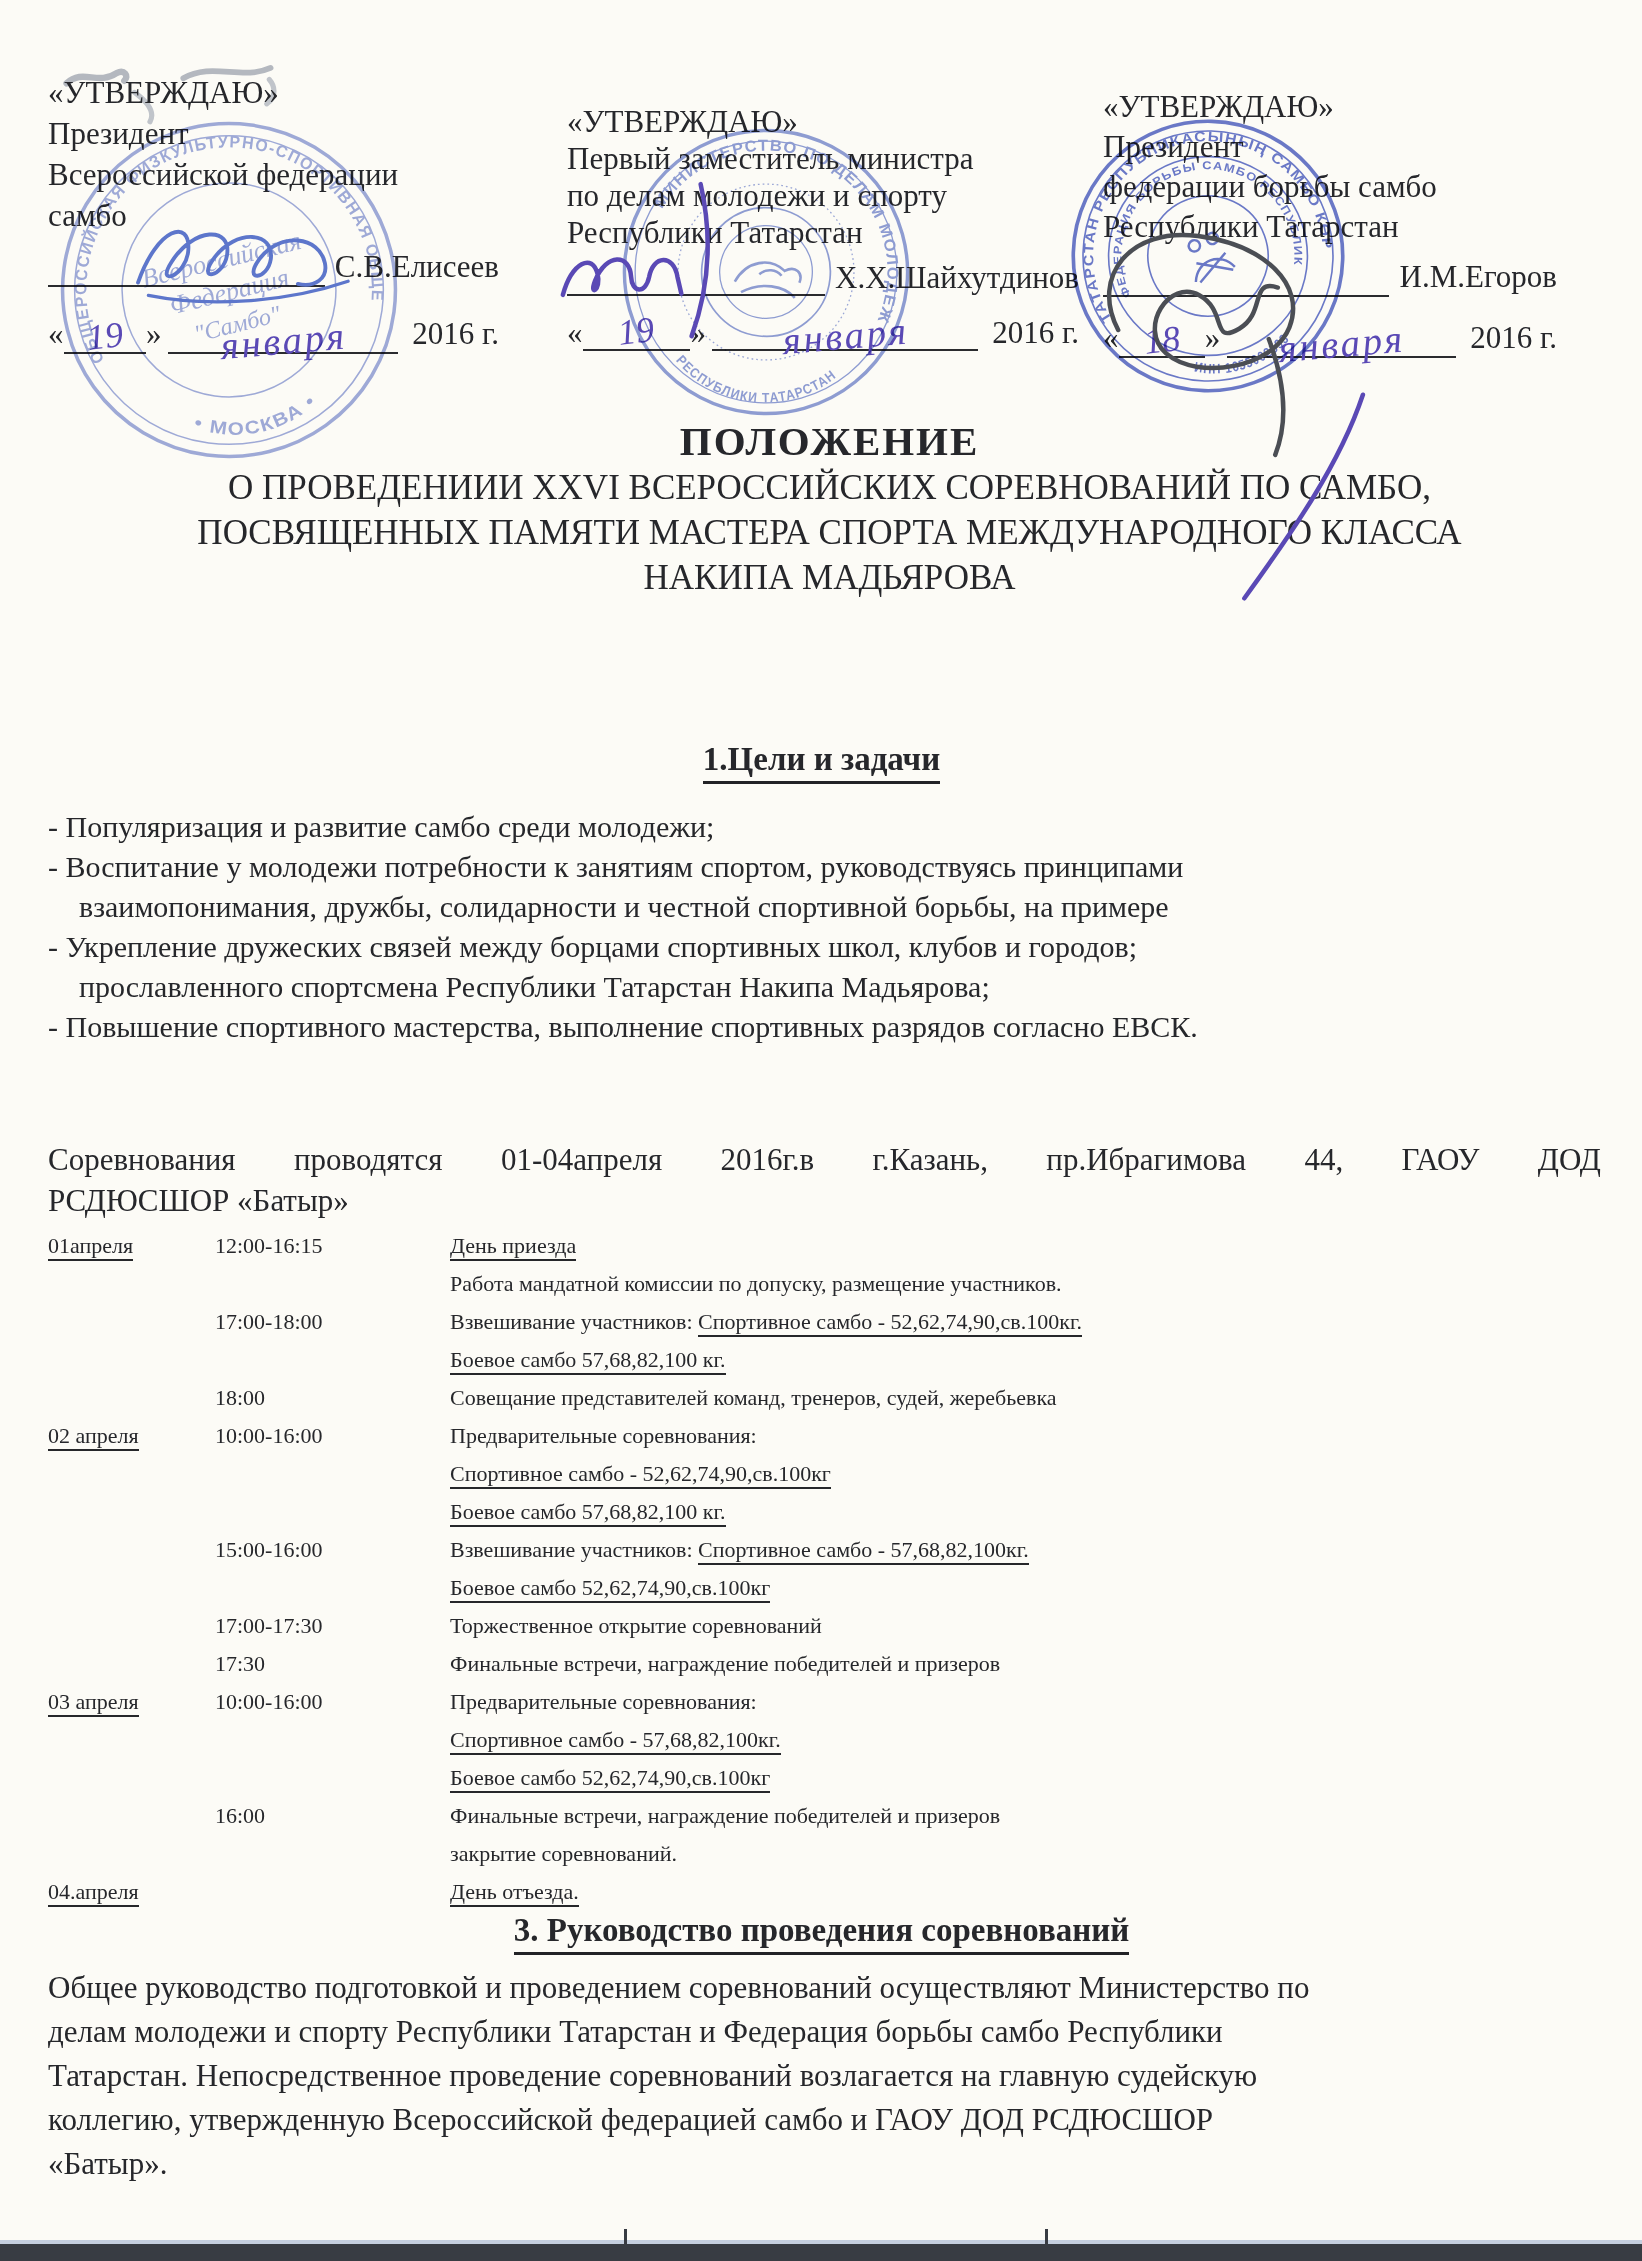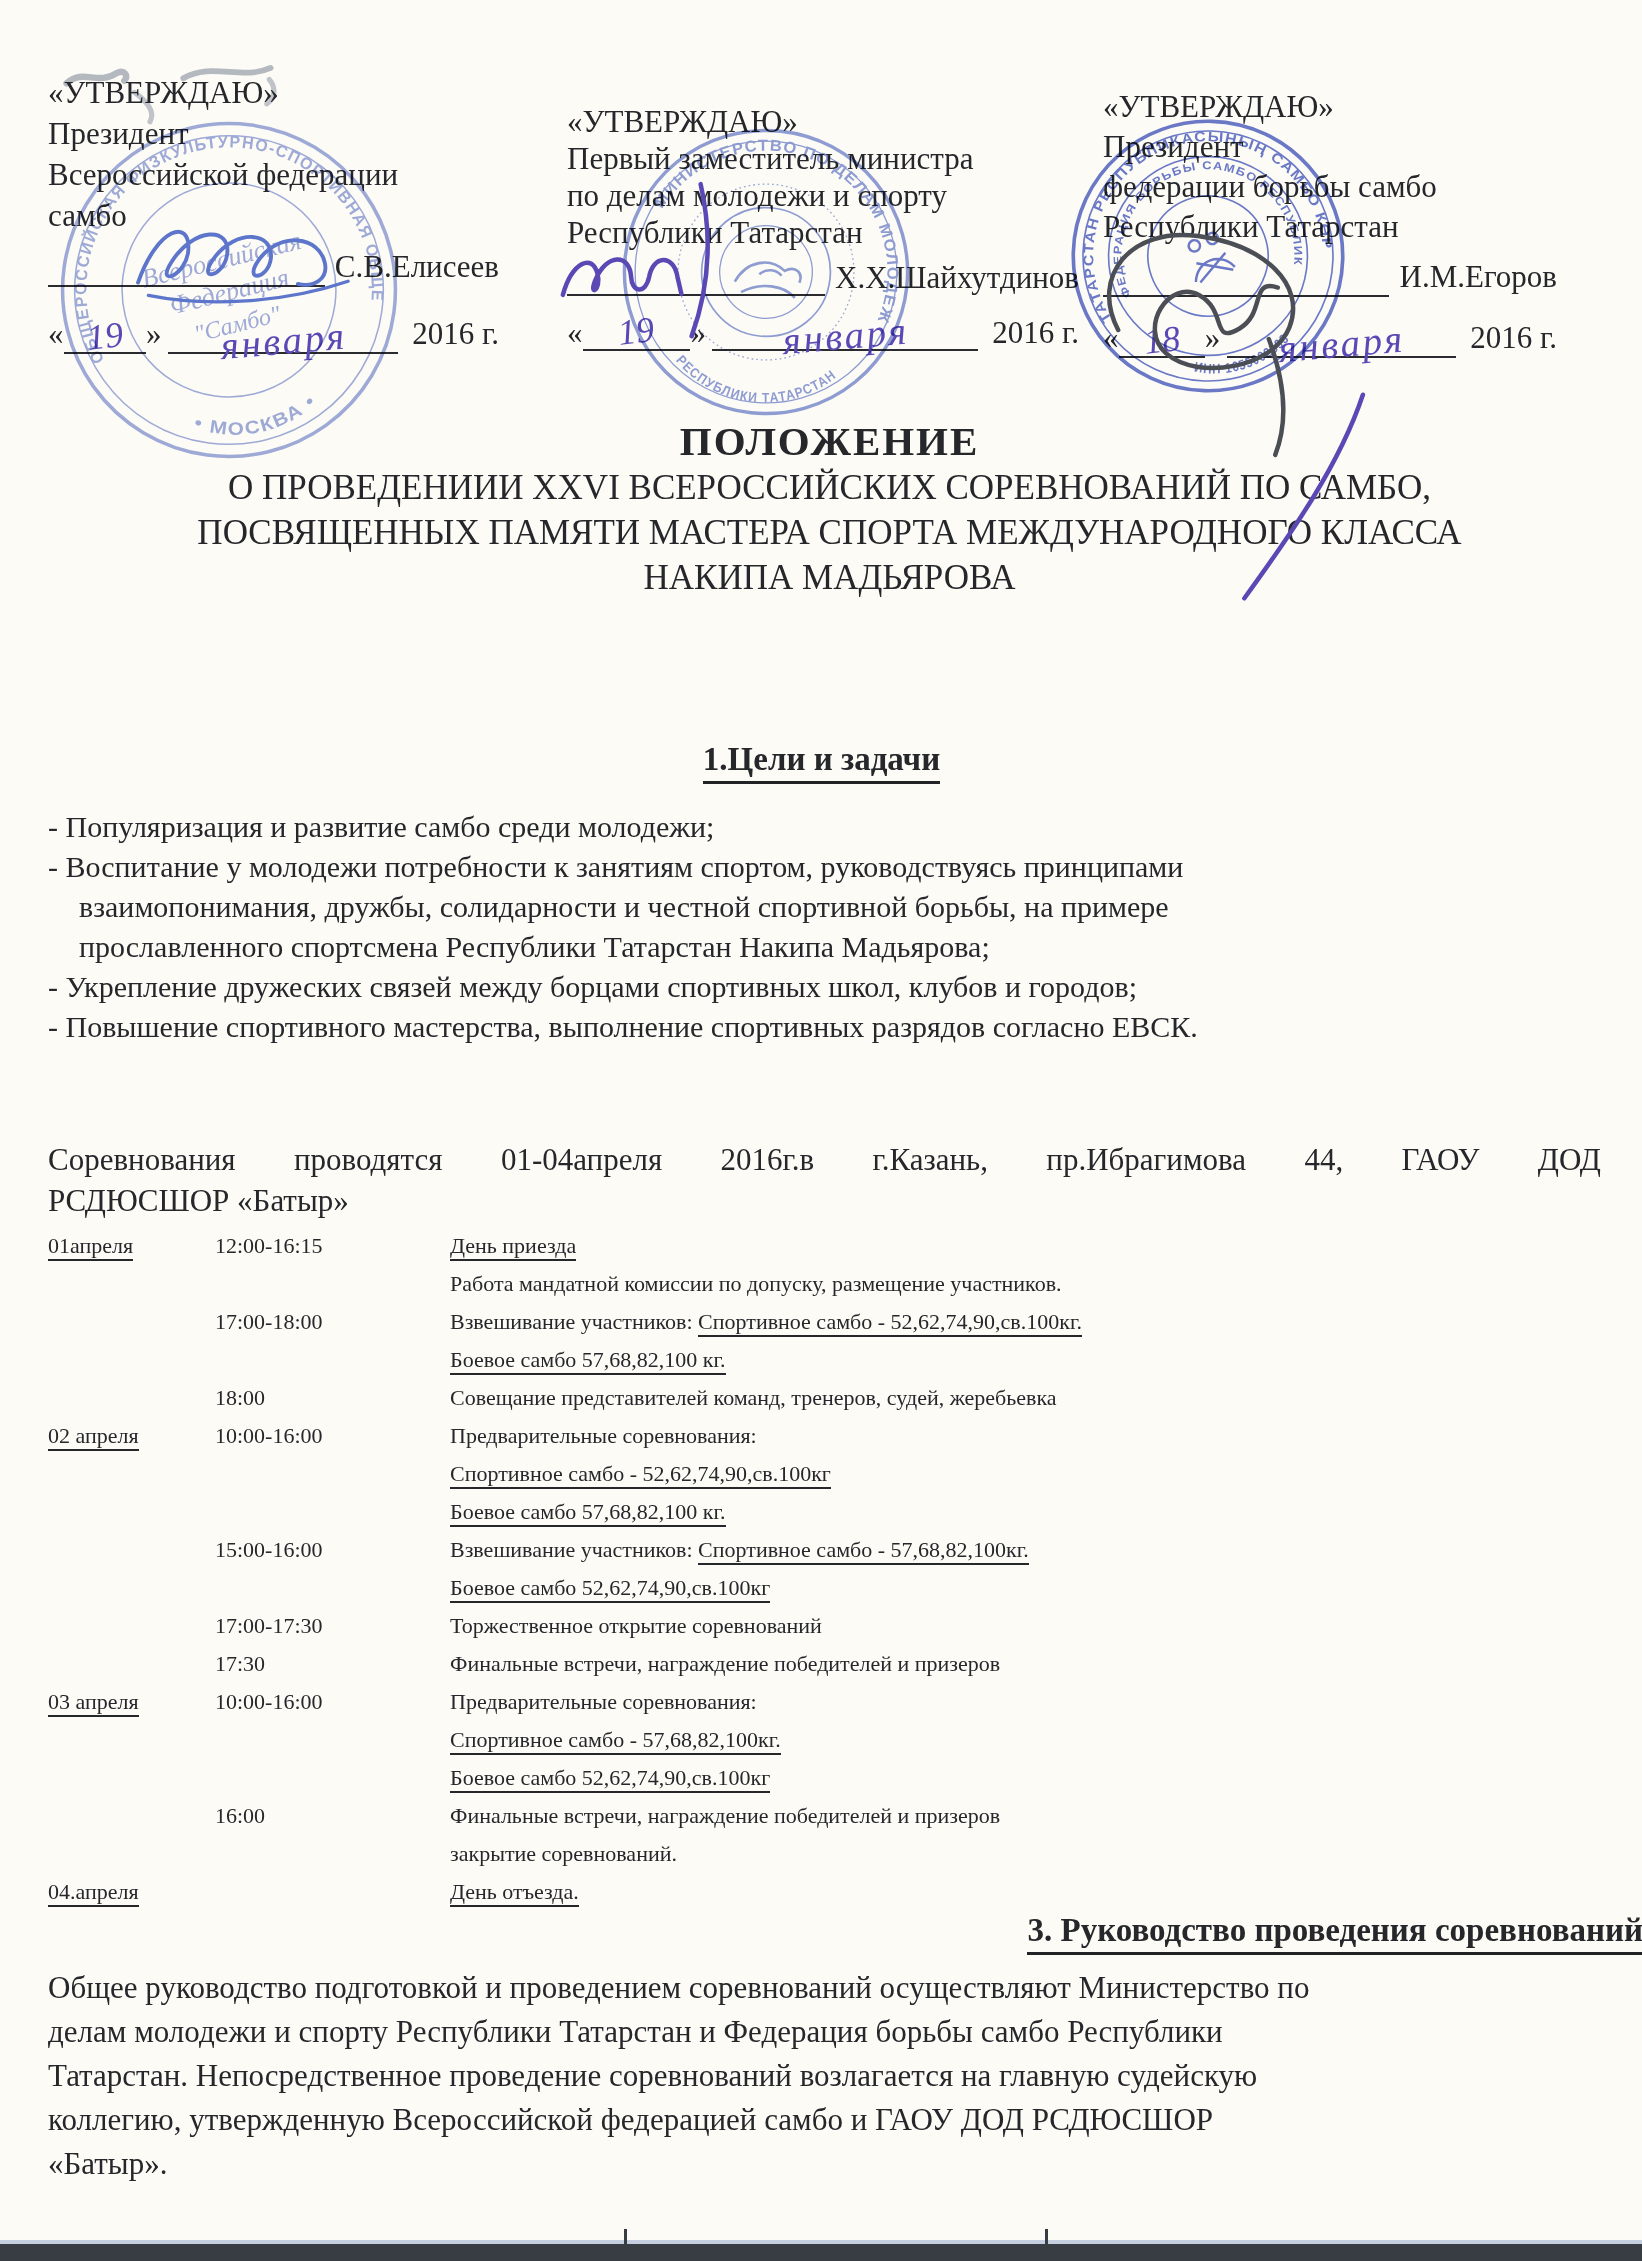--- a/index.html
+++ b/index.html
@@ -52,21 +52,21 @@
   .signature path, #smudge path{fill:none; stroke-linecap:round; stroke-linejoin:round;}
   
   .title-block{position:absolute; left:8px; top:417px; width:1643px; text-align:center; z-index:2;}
   .title-main{font-size:41px; font-weight:bold; letter-spacing:1.9px;}
   .title-sub{font-size:35px; line-height:45px;}
   .title-sub:first-of-type{margin-top:14px;}
   
   .sec-head{position:absolute; left:0; width:1643px; text-align:center; font-size:33px; font-weight:bold; z-index:2;}
   #sec1-head{top:741px;}
   #sec2-head{top:1064px;}
-  #sec3-head{top:1912px;text-align:right;}
+  #sec3-head{top:1912px;}
   .hu{border-bottom:3.2px solid #222326; padding-bottom:4px;}
   
   .goals{position:absolute; left:48px; top:807px; width:1559px; font-size:30px; z-index:2;}
   .bline{line-height:40px; white-space:nowrap;}
   .bline.cont{padding-left:31px;}
   .venue{position:absolute; left:48px; top:1139px; width:1553px; font-size:31px; z-index:2;}
   .iline{line-height:41px;}
   .iline.jst{text-align:justify; text-align-last:justify;}
   .schedule{position:absolute; left:48px; top:1228px; width:1559px; font-size:22px; z-index:2;}
   .srow{display:flex; height:38px; line-height:36px; align-items:baseline;}
@@ -226,22 +226,22 @@
     <div class="title-sub">НАКИПА МАДЬЯРОВА</div>
   </div>
 
   <div class="sec-head" id="sec1-head">
     <span class="hu">1.Цели и задачи</span>
   </div>
   <div class="goals">
       <div class="bline">- Популяризация и развитие самбо среди молодежи;</div>
       <div class="bline">- Воспитание у молодежи потребности к занятиям спортом, руководствуясь принципами</div>
       <div class="bline cont">взаимопонимания, дружбы, солидарности и честной спортивной борьбы, на примере</div>
+      <div class="bline">- Укрепление дружеских связей между борцами спортивных школ, клубов и городов;</div>
       <div class="bline cont">прославленного спортсмена Республики Татарстан Накипа Мадьярова;</div>
-      <div class="bline">- Укрепление дружеских связей между борцами спортивных школ, клубов и городов;</div>
       <div class="bline">- Повышение спортивного мастерства, выполнение спортивных разрядов согласно ЕВСК.</div>
     </div>
 
   <div class="venue">
       <div class="iline jst">Соревнования проводятся 01-04апреля 2016г.в г.Казань, пр.Ибрагимова 44, ГАОУ ДОД</div>
       <div class="iline">РСДЮСШОР «Батыр»</div>
     </div>
   <div class="schedule">
       <div class="srow">
         <span class="sdate"><span class="u">01апреля</span></span>

